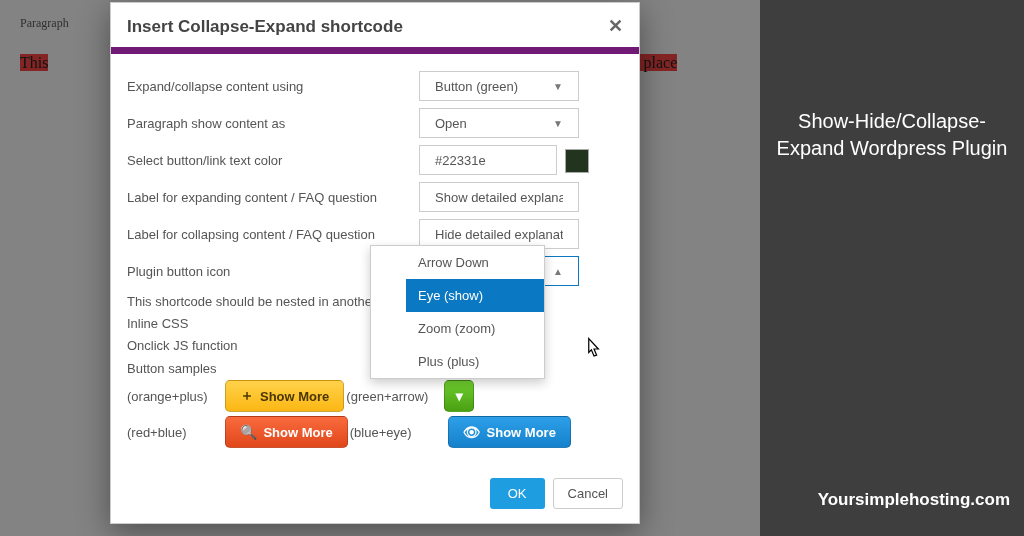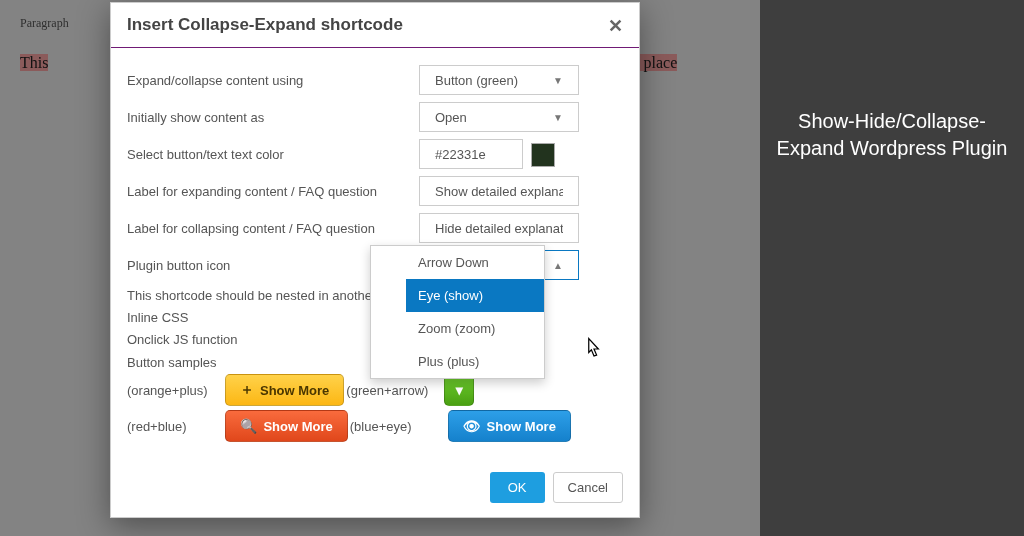--- a/index.html
+++ b/index.html
@@ -16,40 +16,40 @@
     background: #eee;
     filter: brightness(0.85);
     padding: 10px 20px;
     font-family: Georgia, serif;
     color: #222;
   }
   .bg-editor .toolbar {
     font-size: 12px; color: #555; padding: 6px 0;
   }
   .bg-editor p { margin: 14px 0; font-size: 16px; line-height: 1.5; }
-  .bg-editor .hl { background: #fca5a5; }
+  .bg-editor .hl { background: #ef4444; }
   .overlay-dim {
     position: absolute; left:0; top:0; width:760px; height:536px;
     background: rgba(0,0,0,0.35);
   }
   
   .modal {
     position: absolute;
     left: 110px; top: 2px;
     width: 530px;
     background: #fff;
     border: 1px solid #ccc;
     box-shadow: 0 8px 30px rgba(0,0,0,0.4);
     font-size: 13px;
     color: #333;
   }
   .modal-header {
-    display: flex; justify-content: space-between; align-items: flex-start;
+    display: flex; justify-content: space-between; align-items: flex-end;
     padding: 12px 16px 10px 16px;
-    border-bottom: 1px solid #701a75;
+    border-bottom: 7px solid #701a75;
   }
   .modal-header h2 { font-size: 17px; font-weight: 600; color: #444; }
   .close-x { font-size: 18px; color: #666; cursor: pointer; font-weight: bold;}
   .modal-body { padding: 10px 16px 16px 16px; }
   .form-row {
     display: flex; align-items: center;
     margin: 7px 0;
     gap: 32px;
   }
   .form-row label { flex: 0 0 260px; color: #555; font-size: 13px; }
@@ -61,21 +61,21 @@
     padding: 0 15px;
     font-size: 13px; color: #555;
     display: flex; align-items: center; justify-content: space-between;
     position: relative;
   }
   .select .caret { font-size: 10px; color: #777; }
   .textin input {
     border: none; width: 100%; height: 100%; font-size: 13px; color: #555;
     outline: none; background: transparent;
   }
-  .color-row .textin { width: 104px; display: inline-flex; }
+  .color-row .textin { width: 138px; display: inline-flex; }
   .color-row .swatch {
     display: inline-block; width: 24px; height: 24px; vertical-align: middle;
     border: 1px solid #aaa; margin-left: 4px;
   }
   .nested-note, .samples-title { color: #555; margin: 8px 0 4px 0; }
   
   .dropdown-open {
     position: absolute;
     left: 370px; top: 245px;
     width: 175px;
@@ -156,31 +156,31 @@
       <label>Expand/collapse content using</label>
       <div class="control">
         <div class="select">
           <span>Button (green)</span>
           <span class="caret">▼</span>
         </div>
       </div>
     </div>
 
     <div class="form-row">
-      <label>Initially show content as</label>
+      <label>Paragraph show content as</label>
       <div class="control">
         <div class="select">
           <span>Open</span>
           <span class="caret">▼</span>
         </div>
       </div>
     </div>
 
     <div class="form-row color-row">
-      <label>Select button/text text color</label>
+      <label>Select button/link text color</label>
       <div class="control">
         <div class="textin">
           <input value="#22331e" style="">
         </div>
         <span class="swatch" style="background:#22331e"></span>
       </div>
     </div>
 
     <div class="form-row">
       <label>Label for expanding content / FAQ question</label>
@@ -264,13 +264,14 @@
 </div>
 
 <div class="cursor-pointer">
   <svg viewBox="0 0 32 32">
       <path d="M10 4v16l3-3 3 7 3-1-3-7h5z" fill="#fff" stroke="#000" stroke-width="1.4"></path>
     </svg>
 </div>
 
 <div class="promo">
   <h1>Show-Hide/Collapse-Expand Wordpress Plugin</h1>
+  <div class="site">Yoursimplehosting.com</div>
 </div>
 
 </body></html>

